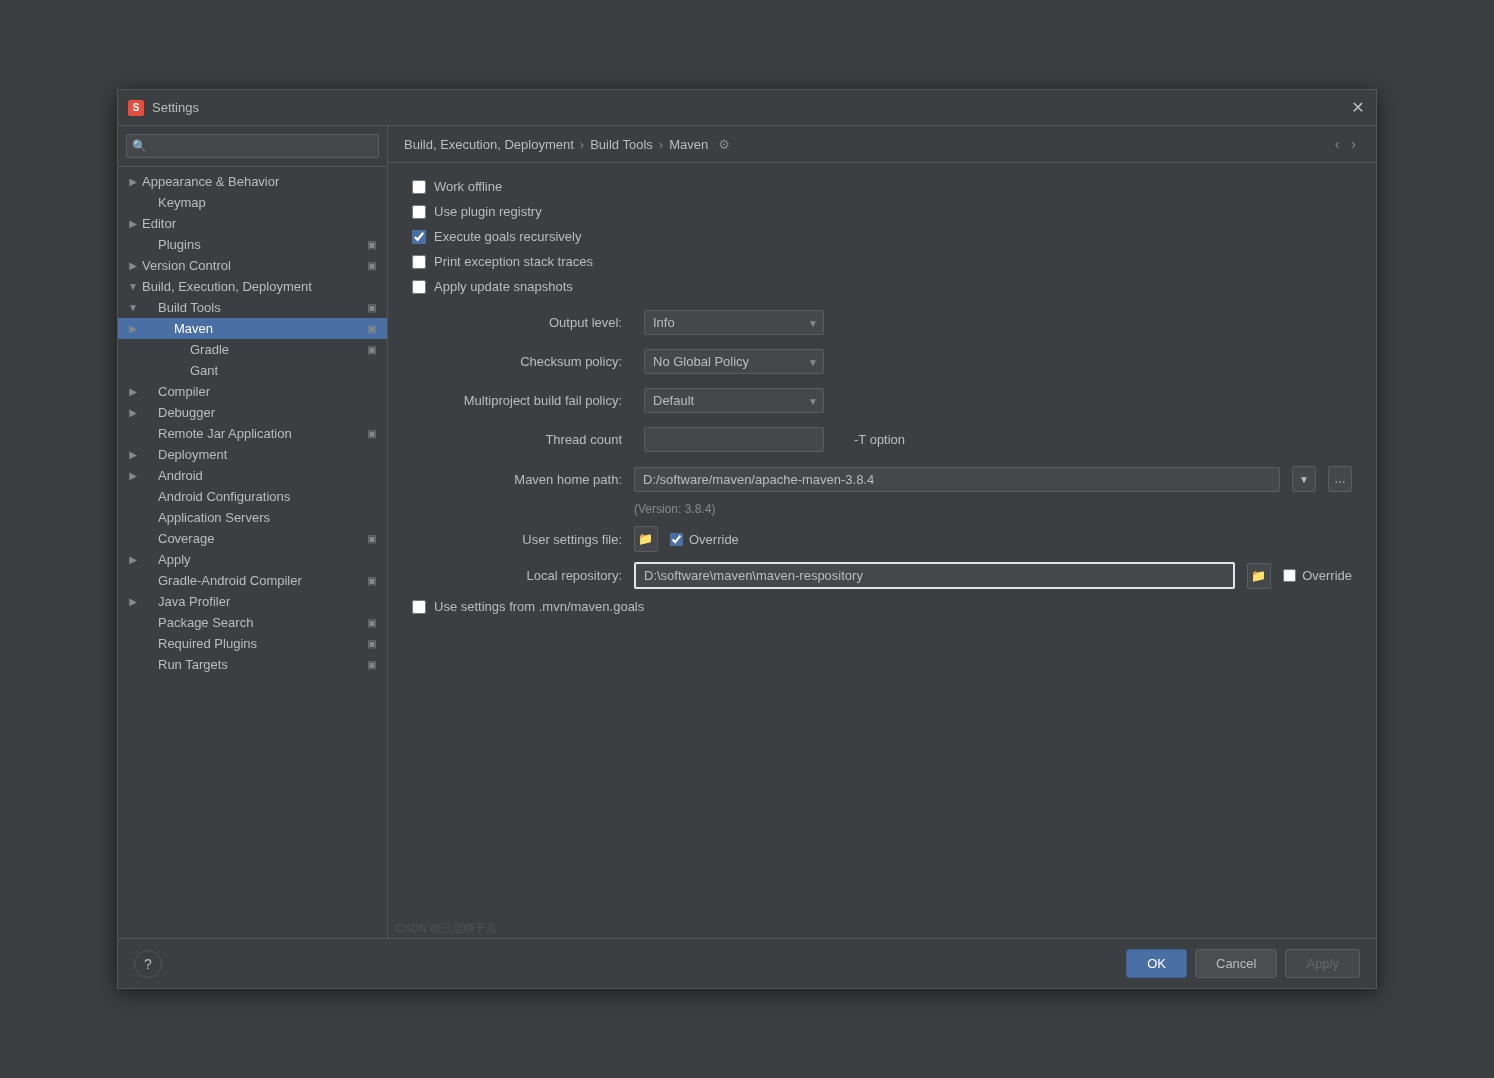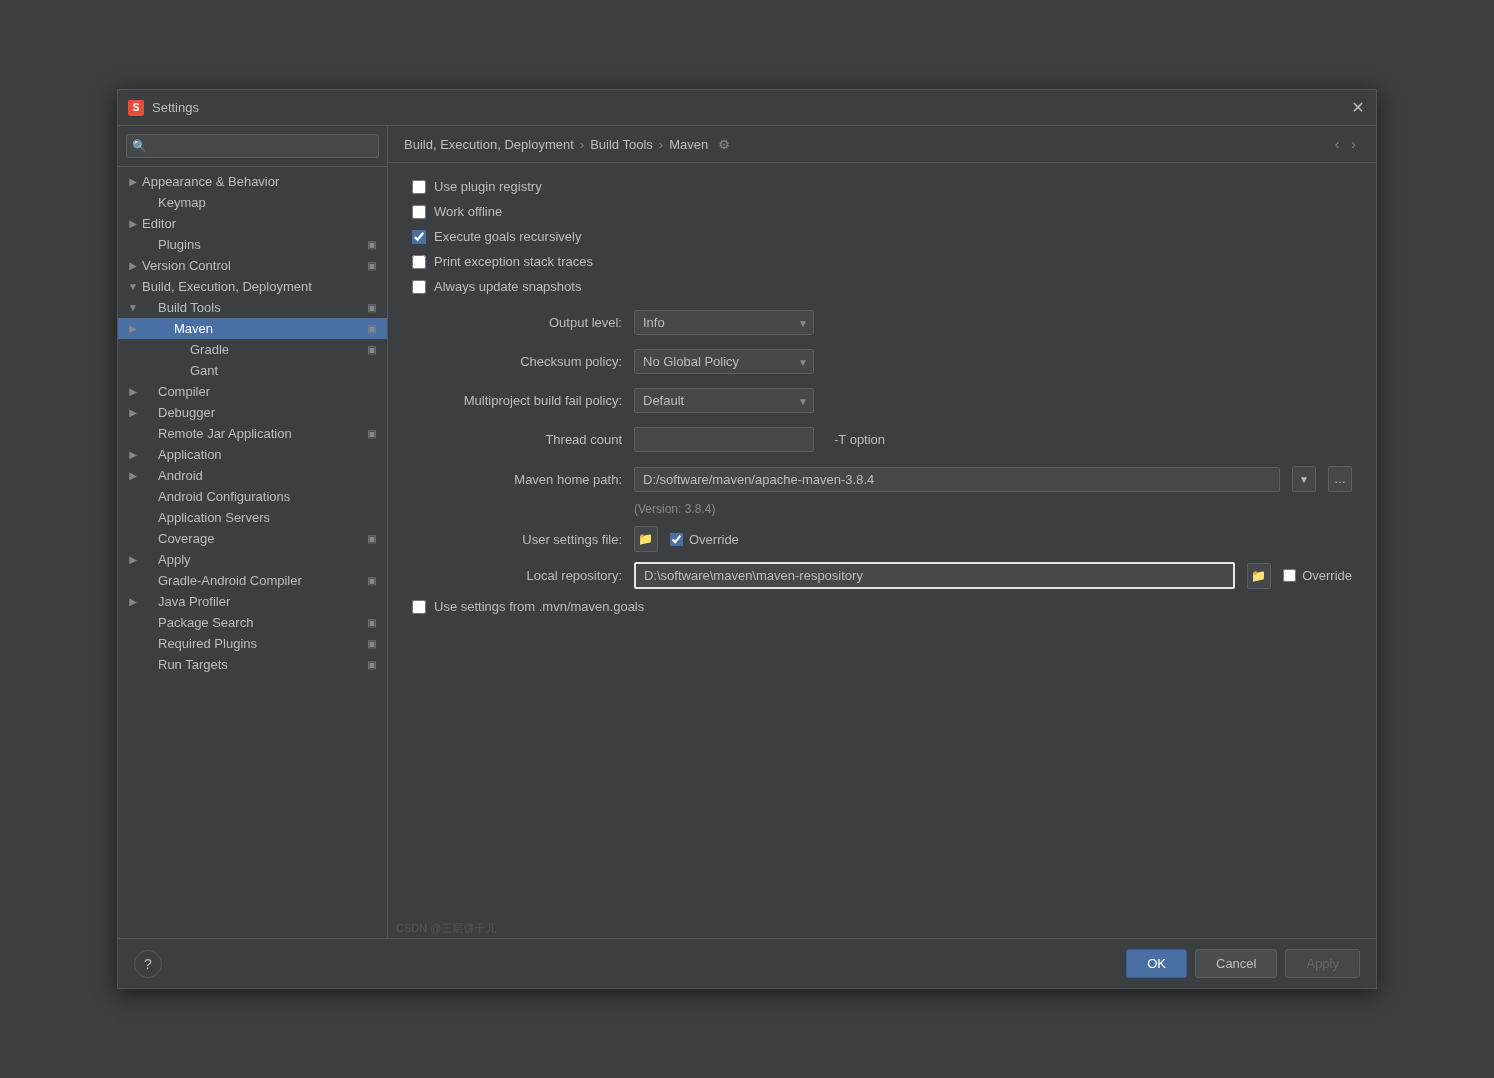--- a/index.html
+++ b/index.html
@@ -194,21 +194,21 @@
       cursor: pointer;
     }
     .checkbox-label {
       color: #bbbcbd;
       font-size: 13px;
     }
     .form-row {
       display: flex;
       align-items: center;
       margin-bottom: 14px;
-      gap: 12px;
+      gap: 22px;
     }
     .form-label {
       width: 210px;
       color: #bbbcbd;
       font-size: 13px;
       text-align: right;
       flex-shrink: 0;
     }
     .dropdown-wrapper {
       position: relative;
@@ -472,21 +472,21 @@
         <div class="tree-item">
           <span class="arrow"></span>
           <span class="indent" style="width:16px"></span>
           <span class="tree-item-label">Remote Jar Application</span>
           <span class="icon-badge">▣</span>
         </div>
 
         <div class="tree-item">
           <span class="arrow">▶</span>
           <span class="indent" style="width:16px"></span>
-          <span class="tree-item-label">Application</span>
+          <span class="tree-item-label">Deployment</span>
         </div>
 
         <div class="tree-item">
           <span class="arrow">▶</span>
           <span class="indent" style="width:16px"></span>
           <span class="tree-item-label">Android</span>
         </div>
 
         <div class="tree-item">
           <span class="arrow"></span>
@@ -563,42 +563,42 @@
         </div>
         <div class="breadcrumb-nav">
           <button class="nav-btn">‹</button>
           <button class="nav-btn">›</button>
         </div>
       </div>
 
       <div class="settings-area">
 
         <div class="checkbox-row">
+          <input type="checkbox" id="cb-work-offline" style="">
+          <label class="checkbox-label" for="cb-work-offline">Work offline</label>
+        </div>
+
+        <div class="checkbox-row">
           <input type="checkbox" id="cb-plugin-registry" style="">
           <label class="checkbox-label" for="cb-plugin-registry">Use plugin registry</label>
-        </div>
-
-        <div class="checkbox-row">
-          <input type="checkbox" id="cb-work-offline" style="">
-          <label class="checkbox-label" for="cb-work-offline">Work offline</label>
         </div>
 
         <div class="checkbox-row">
           <input type="checkbox" id="cb-execute-goals" checked="" style="">
           <label class="checkbox-label" for="cb-execute-goals">Execute goals recursively</label>
         </div>
 
         <div class="checkbox-row">
           <input type="checkbox" id="cb-print-exception" style="">
           <label class="checkbox-label" for="cb-print-exception">Print exception stack traces</label>
         </div>
 
         <div class="checkbox-row" style="margin-bottom:16px">
           <input type="checkbox" id="cb-always-update" style="">
-          <label class="checkbox-label" for="cb-always-update">Always update snapshots</label>
+          <label class="checkbox-label" for="cb-always-update">Apply update snapshots</label>
         </div>
 
         <div class="form-row">
           <span class="form-label">Output level:</span>
           <div class="dropdown-wrapper">
             <select>
               <option>Info</option>
               <option>Debug</option>
               <option>Warn</option>
               <option>Error</option>

